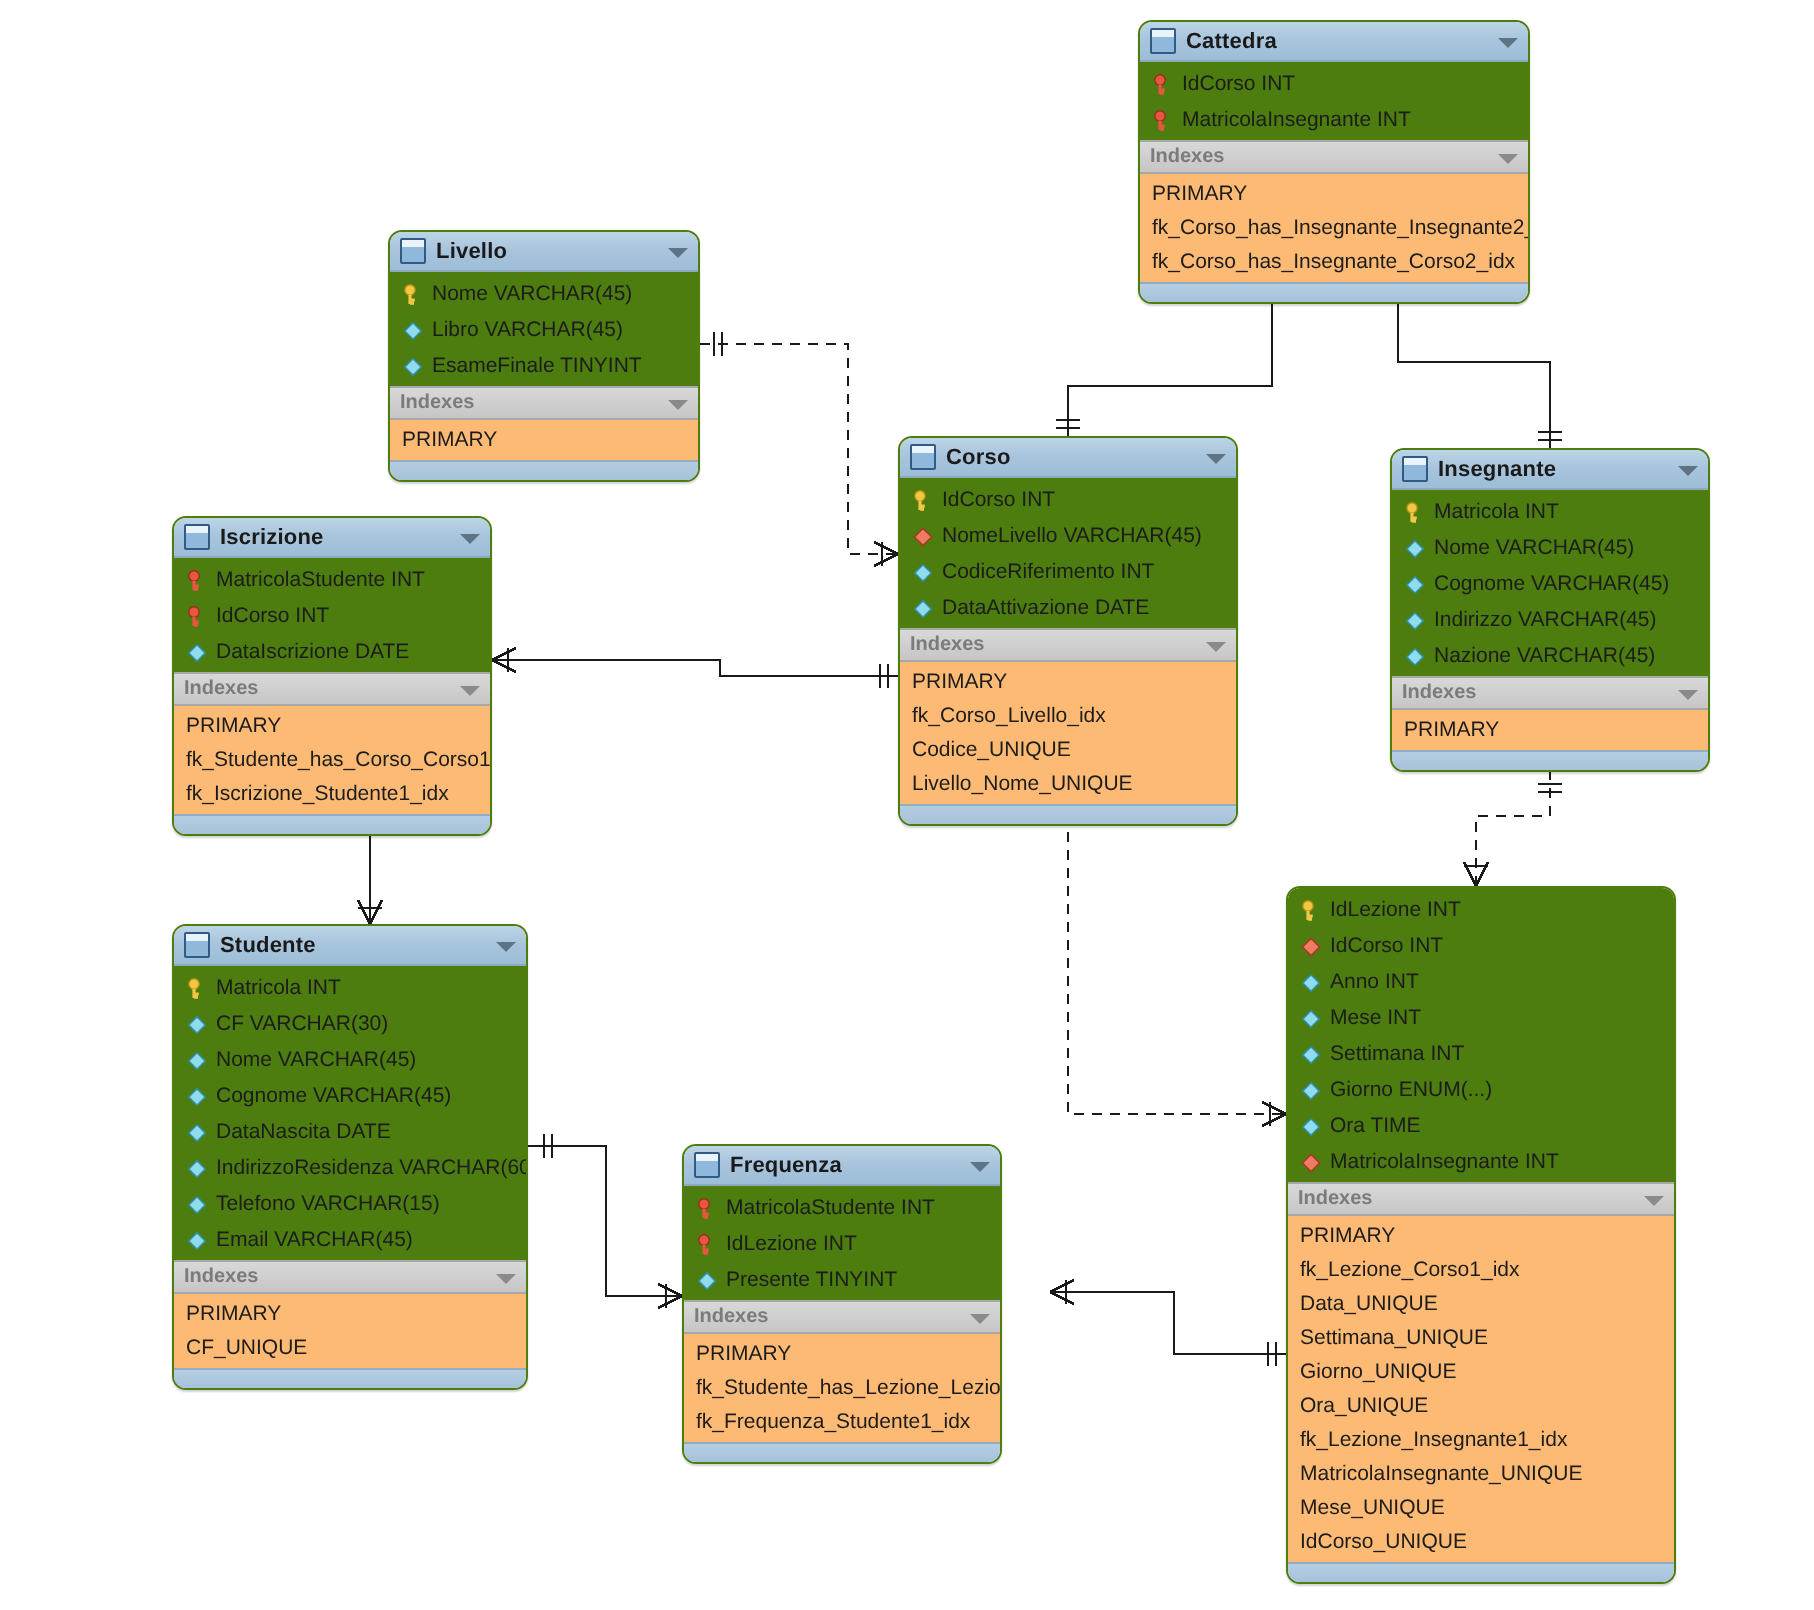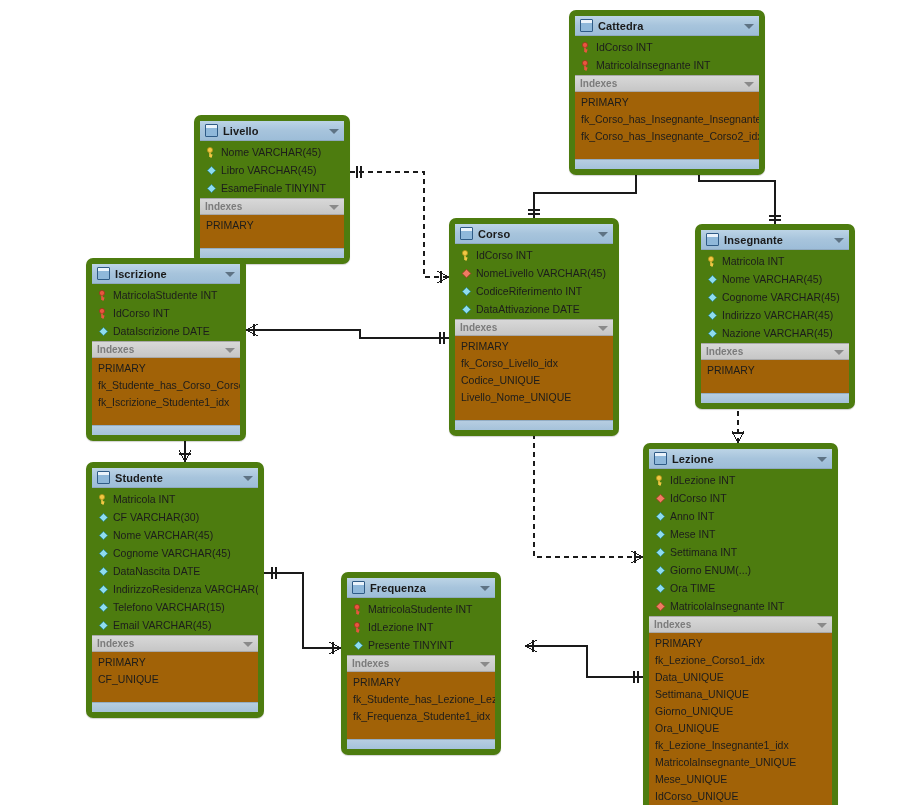--- a/index.html
+++ b/index.html
@@ -10,21 +10,21 @@
     -webkit-font-smoothing:none;
   }
   #canvas{position:absolute;inset:0;}
 
   
   #wires{position:absolute;left:0;top:0;width:907px;height:805px;pointer-events:none;}
 
   
   .tbl{
     position:absolute;
-    border:6px solid #4d7c0f;
+    border:1px solid #4d7c0f;
     border-radius:7px;
     background:#ffffff;
     box-sizing:border-box;
     box-shadow:0 1px 1px rgba(0,0,0,.18);
     overflow:hidden;
   }
   .tbl .title{
     height:19px;
     background:linear-gradient(to bottom,#bcd4e6 0%,#a7c4dc 50%,#9dbdd8 100%);
     border-bottom:1px solid #8fa9bf;
@@ -56,21 +56,21 @@
   .gl svg{display:block;}
 
   .idxbar{
     height:15px;
     background:linear-gradient(to bottom,#d8d8d8 0%,#c6c6c6 100%);
     border-top:1px solid #a8a8a8;border-bottom:1px solid #a8a8a8;
     display:flex;align-items:center;padding:0 5px;position:relative;text-align:center;
   }
   .idxbar span{font-size:10px;color:#7b7b7b;font-weight:bold;}
   .idxbar .caret{border-top-color:#8a8a8a;}
-  .idxs{background:#a16207;padding:1px 0 15px 0;}
+  .idxs{background:#fdba74;padding:1px 0 2px 0;}
   .idx{height:17px;display:flex;align-items:center;padding:0 6px;font-size:10.5px;color:#1c1c1c;white-space:nowrap;}
   .foot{
     height:9px;
     background:linear-gradient(to bottom,#b6cde1 0%,#a5c2da 100%);
     border-top:1px solid #93adc4;
   }
 </style>
 </head>
 <body>
 
@@ -377,25 +377,20 @@
           <span class="caret"></span>
         </div>
         <div class="idxs">
           <div class="idx">PRIMARY</div>
           <div class="idx">fk_Studente_has_Corso_Corso1_idx</div>
           <div class="idx">fk_Iscrizione_Studente1_idx</div>
         </div>
         <div class="foot"></div>
       </div>
       <div class="tbl" style="left: 643px; top: 443px; width: 195px;">
-        <div class="title">
-          <span class="t-ico"></span>
-          <span class="t-name">Lezione</span>
-          <span class="caret"></span>
-        </div>
         <div class="cols">
           <div class="col">
             <span class="gl">
               <svg width="11" height="11" viewBox="0 0 11 11">
                 <circle cx="4" cy="3" r="2.6" fill="#f2c744" stroke="#b08f14" stroke-width=".7"></circle>
                 <path d="M4 5.4 L4 10 M4 8 L6.4 8 M4 9.6 L6 9.6" stroke="#f2c744" stroke-width="1.6" fill="none"></path>
               </svg>
             </span>
             <span>IdLezione INT</span>
           </div>

